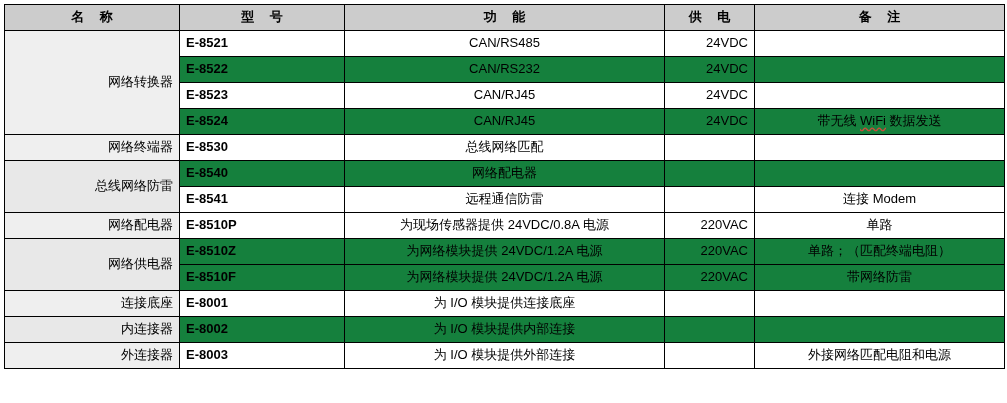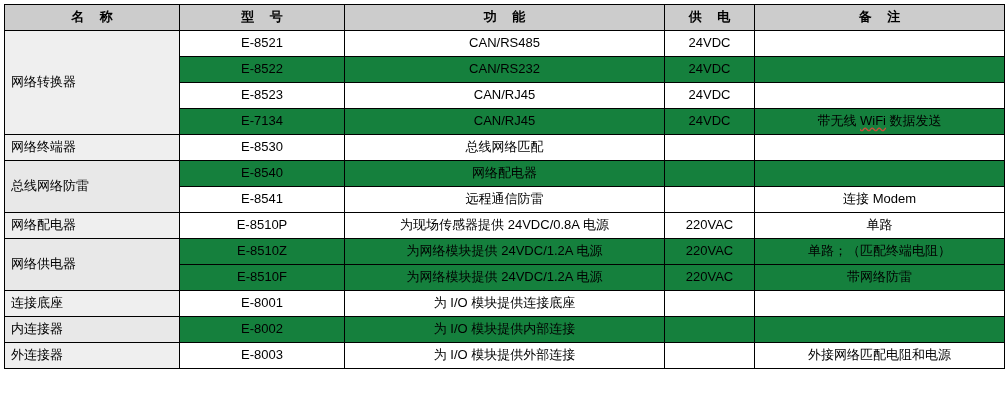--- a/index.html
+++ b/index.html
@@ -43,35 +43,34 @@
     letter-spacing: 6px;
     font-size: 14px;
   }
   thead th span.hdr {
     display: inline-block;
     letter-spacing: 6px;
     text-indent: 6px;
   }
   
   td.cat {
-    text-align: left;
+    text-align: right;
     background: #efefef;
     font-size: 13.5px;
   }
   td.model {
-    text-align: center;
-    font-weight: normal;
+    font-weight: bold;
     font-size: 13.5px;
   }
   td.func {
     text-align: center;
     font-size: 13px;
   }
   td.power {
-    text-align: center;
+    text-align: right;
     font-size: 13px;
     padding-left: 8px;
   }
   td.note {
     text-align: center;
     font-size: 13px;
     padding-left: 8px;
   }
   tr.shade td {
     background: #15803d;
@@ -125,21 +124,21 @@
         <td class="power">24VDC</td>
         <td class="note"></td>
       </tr>
       <tr>
         <td class="model">E-8523</td>
         <td class="func">CAN/RJ45</td>
         <td class="power">24VDC</td>
         <td class="note"></td>
       </tr>
       <tr class="shade">
-        <td class="model">E-7134</td>
+        <td class="model">E-8524</td>
         <td class="func">CAN/RJ45</td>
         <td class="power">24VDC</td>
         <td class="note"><span>带无线 </span><span class="wifi-underline">WiFi</span><span> 数据发送</span></td>
       </tr>
 
       <tr>
         <td class="cat">网络终端器</td>
         <td class="model">E-8530</td>
         <td class="func">总线网络匹配</td>
         <td class="power"></td>

